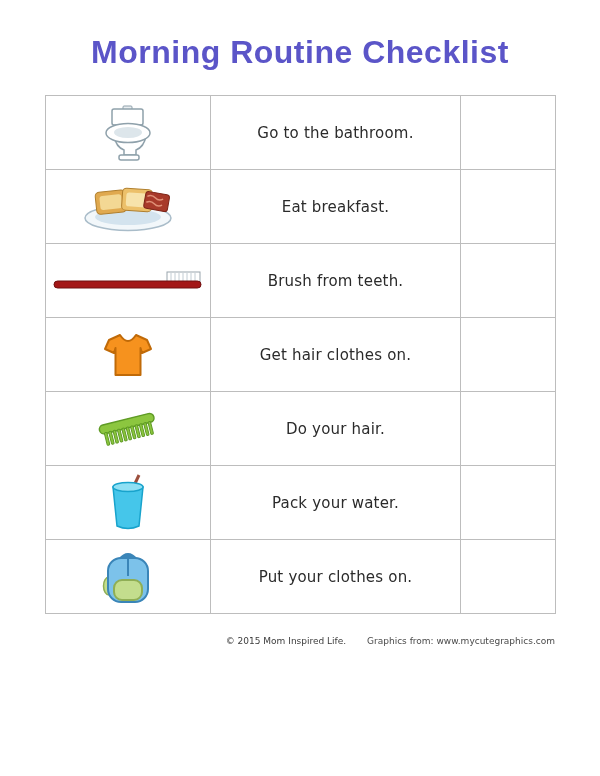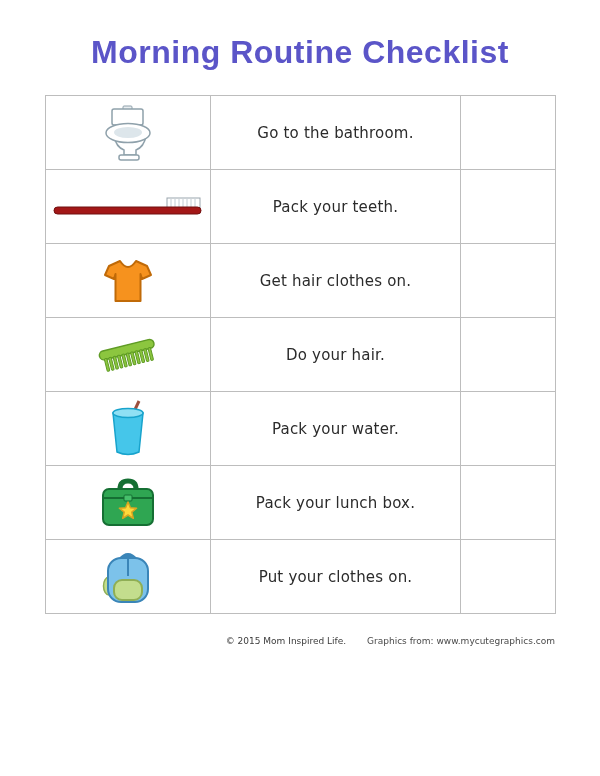--- a/index.html
+++ b/index.html
@@ -71,38 +71,63 @@
               <ellipse cx="31" cy="28" rx="22" ry="9.5" fill="#ffffff" stroke="#8fa1ab" stroke-width="1.5"></ellipse>
               <ellipse cx="31" cy="27.5" rx="14" ry="5.5" fill="#dde6eb"></ellipse>
               <rect x="22" y="50" width="20" height="5" rx="2" fill="#ffffff" stroke="#8fa1ab" stroke-width="1.5"></rect>
             </svg>
           </span>
         </td>
         <td class="task-cell">Go to the bathroom.</td>
         <td class="check-cell"></td>
       </tr>
 
+      <tr>
+        <td class="icon-cell">
+          <span>
+            <svg width="92" height="52" viewBox="0 0 92 52">
+              <ellipse cx="46" cy="37" rx="43" ry="12.5" fill="#f2f7fa" stroke="#a9bcc9" stroke-width="1.5"></ellipse>
+              <ellipse cx="46" cy="36" rx="33" ry="8" fill="#d3e3ee"></ellipse>
+              <g transform="rotate(-6 30 22)">
+                <rect x="14" y="10" width="30" height="22" rx="4" fill="#e0a94f" stroke="#b07f2e"></rect>
+                <rect x="18" y="14" width="22" height="14" rx="3" fill="#f3d894"></rect>
+              </g>
+              <g transform="rotate(4 56 20)">
+                <rect x="40" y="8" width="30" height="22" rx="4" fill="#ecc06a" stroke="#b07f2e"></rect>
+                <rect x="44" y="12" width="22" height="14" rx="3" fill="#f7e3ab"></rect>
+              </g>
+              <g transform="rotate(10 74 24)">
+                <rect x="62" y="12" width="24" height="17" rx="3" fill="#a83a2a" stroke="#7c2417"></rect>
+                <path d="M64 17 q4 -3 8 0 t8 0" fill="none" stroke="#e09077" stroke-width="1.5"></path>
+                <path d="M64 23 q4 -3 8 0 t8 0" fill="none" stroke="#e09077" stroke-width="1.5"></path>
+              </g>
+            </svg>
+          </span>
+        </td>
+        <td class="task-cell">Eat breakfast.</td>
+        <td class="check-cell"></td>
+      </tr>
 
       <tr>
         <td class="icon-cell">
           <span>
             <svg width="150" height="24" viewBox="0 0 150 24">
               <rect x="114" y="3" width="33" height="10" fill="#ffffff" stroke="#9aa5ad"></rect>
               <line x1="118" y1="4" x2="118" y2="12" stroke="#c2ccd3"></line>
               <line x1="122" y1="4" x2="122" y2="12" stroke="#c2ccd3"></line>
               <line x1="126" y1="4" x2="126" y2="12" stroke="#c2ccd3"></line>
               <line x1="130" y1="4" x2="130" y2="12" stroke="#c2ccd3"></line>
               <line x1="134" y1="4" x2="134" y2="12" stroke="#c2ccd3"></line>
               <line x1="138" y1="4" x2="138" y2="12" stroke="#c2ccd3"></line>
               <line x1="142" y1="4" x2="142" y2="12" stroke="#c2ccd3"></line>
               <rect x="1" y="12" width="147" height="7" rx="3.5" fill="#a31717" stroke="#701010"></rect>
             </svg>
           </span>
         </td>
-        <td class="task-cell">Pack your teeth.</td>
+        <td class="task-cell">Brush from teeth.</td>
         <td class="check-cell"></td>
       </tr>
 
       <tr>
         <td class="icon-cell">
           <span>
             <svg width="50" height="46" viewBox="0 0 50 46">
               <path d="M17 3 L6 8 L2 17 L11 21 L12.5 16 L12.5 43 L37.5 43 L37.5 16 L39 21 L48 17 L44 8 L33 3 Q29 9 25 9 Q21 9 17 3 Z" fill="#f6921e" stroke="#c06a08" stroke-width="2" stroke-linejoin="round"></path>
             </svg>
           </span>
@@ -143,35 +168,20 @@
               <line x1="33" y1="1" x2="26" y2="16" stroke="#9c4f3d" stroke-width="3"></line>
               <path d="M7 13 L11 52 Q22 57 33 52 L37 13 Z" fill="#45c6ea" stroke="#18a3cc" stroke-width="1.5"></path>
               <ellipse cx="22" cy="13" rx="15" ry="4.5" fill="#8fe0f4" stroke="#18a3cc" stroke-width="1.5"></ellipse>
             </svg>
           </span>
         </td>
         <td class="task-cell">Pack your water.</td>
         <td class="check-cell"></td>
       </tr>
 
-      <tr>
-        <td class="icon-cell">
-          <span>
-            <svg width="56" height="50" viewBox="0 0 56 50">
-              <path d="M20 11 Q20 3 28 3 Q36 3 36 11" fill="none" stroke="#156f33" stroke-width="5"></path>
-              <rect x="3" y="11" width="50" height="36" rx="6" fill="#2fa652" stroke="#156f33" stroke-width="2"></rect>
-              <line x1="3" y1="20" x2="53" y2="20" stroke="#156f33" stroke-width="2"></line>
-              <rect x="24" y="17" width="8" height="6" rx="1" fill="#47c06b" stroke="#156f33"></rect>
-              <path d="M28 24 L30.4 29.8 L36.6 30.2 L31.8 34.2 L33.3 40.3 L28 37 L22.7 40.3 L24.2 34.2 L19.4 30.2 L25.6 29.8 Z" fill="#ffd93b" stroke="#d9a520" stroke-width="1.5" stroke-linejoin="round"></path>
-            </svg>
-          </span>
-        </td>
-        <td class="task-cell">Pack your lunch box.</td>
-        <td class="check-cell"></td>
-      </tr>
 
       <tr>
         <td class="icon-cell">
           <span>
             <svg width="54" height="58" viewBox="0 0 54 58">
               <path d="M19 12 Q27 2 35 12" fill="none" stroke="#3a85b8" stroke-width="4"></path>
               <ellipse cx="8" cy="38" rx="5.5" ry="9" fill="#c3dd8d" stroke="#8fae55" stroke-width="1.5"></ellipse>
               <rect x="7" y="10" width="40" height="44" rx="13" fill="#7cc2ea" stroke="#3a85b8" stroke-width="2"></rect>
               <path d="M27 10 L27 28" stroke="#3a85b8" stroke-width="2"></path>
               <rect x="13" y="32" width="28" height="20" rx="8" fill="#c3dd8d" stroke="#8fae55" stroke-width="2"></rect>

